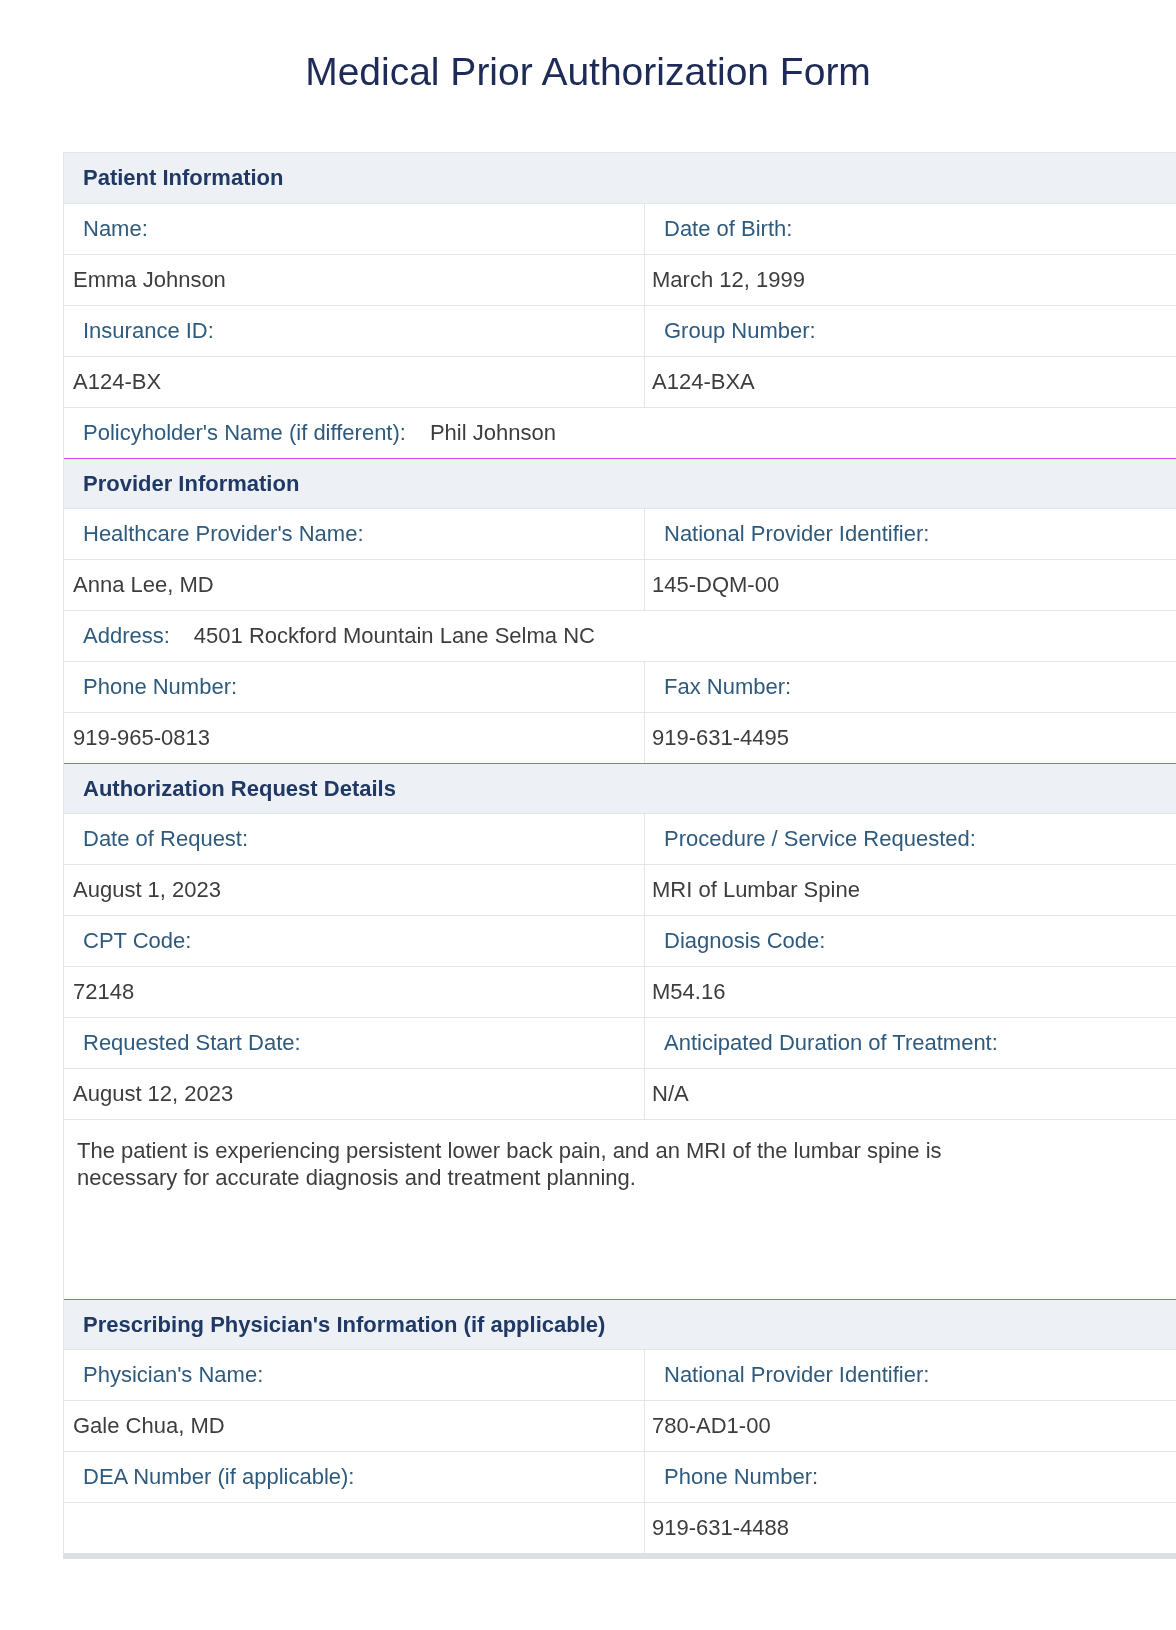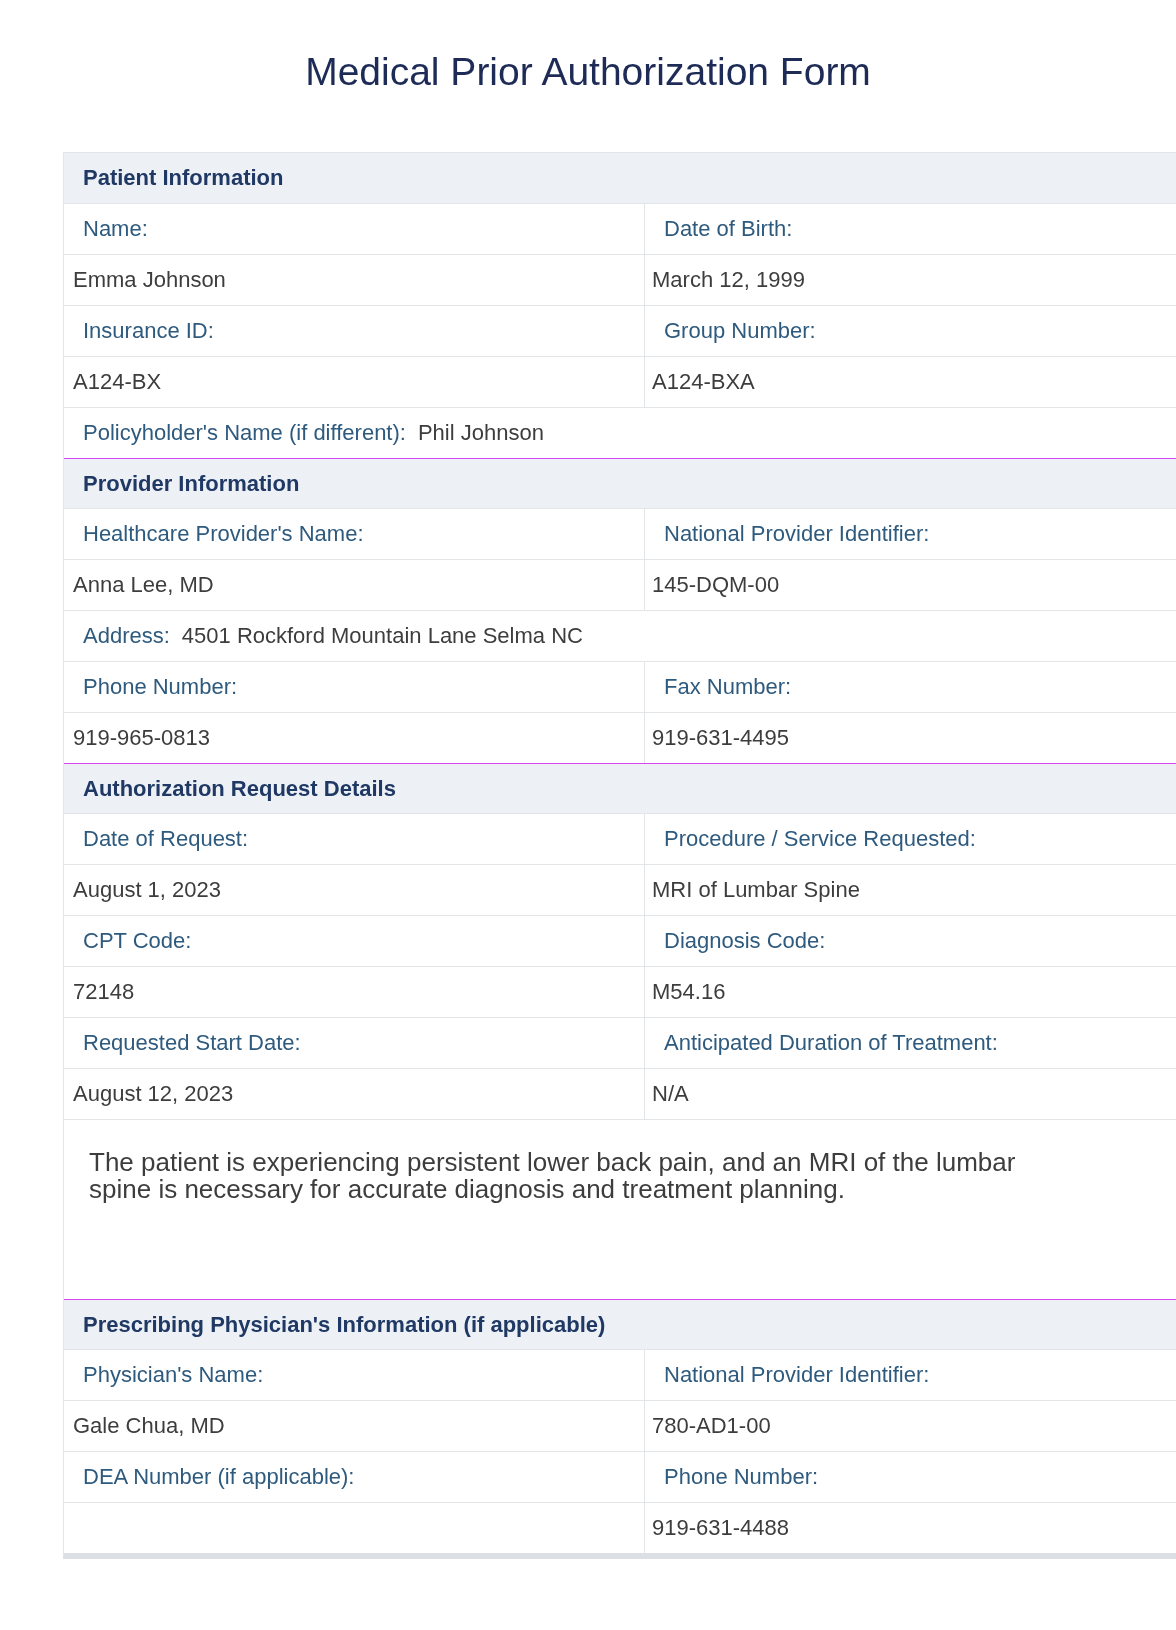--- a/index.html
+++ b/index.html
@@ -32,29 +32,29 @@
     display:flex; align-items:center; font-size:22px; white-space:pre;
   }
   .cell.col-right { border-left:1px solid #e3e6e9; }
   .cell.label { color:#2e5a7e; padding-left:19px; }
   .cell.value { color:#3d3d3d; padding-left:9px; }
   .cell.col-right.label { }
   .cell.col-right.value { padding-left:7px; }
   .row.full .cell { padding-left:19px; }
   .inline-label { color:#2e5a7e; }
   .inline-value { color:#3d3d3d; }
-  .gap-sm { margin-left:12px; }
-  .gap-md { margin-left:12px; }
+  .gap-sm { margin-left:24px; }
+  .gap-md { margin-left:24px; }
   .justification-box {
     box-sizing:border-box; height:180px; padding:13px 9px 0 9px;
     border-top:1px solid #e3e6e9;
   }
   .justification-text {
-    margin:16px; max-width:950px;
-    font-size:26px; line-height:27px; color:#3d3d3d;
+    margin:4px; max-width:950px;
+    font-size:22px; line-height:27px; color:#3d3d3d;
   }
 </style>
 </head>
 <body>
 
 <h1 class="form-title">Medical Prior Authorization Form</h1>
 
 <div class="tbl">
 
   <div class="sec-header">Patient Information</div>

